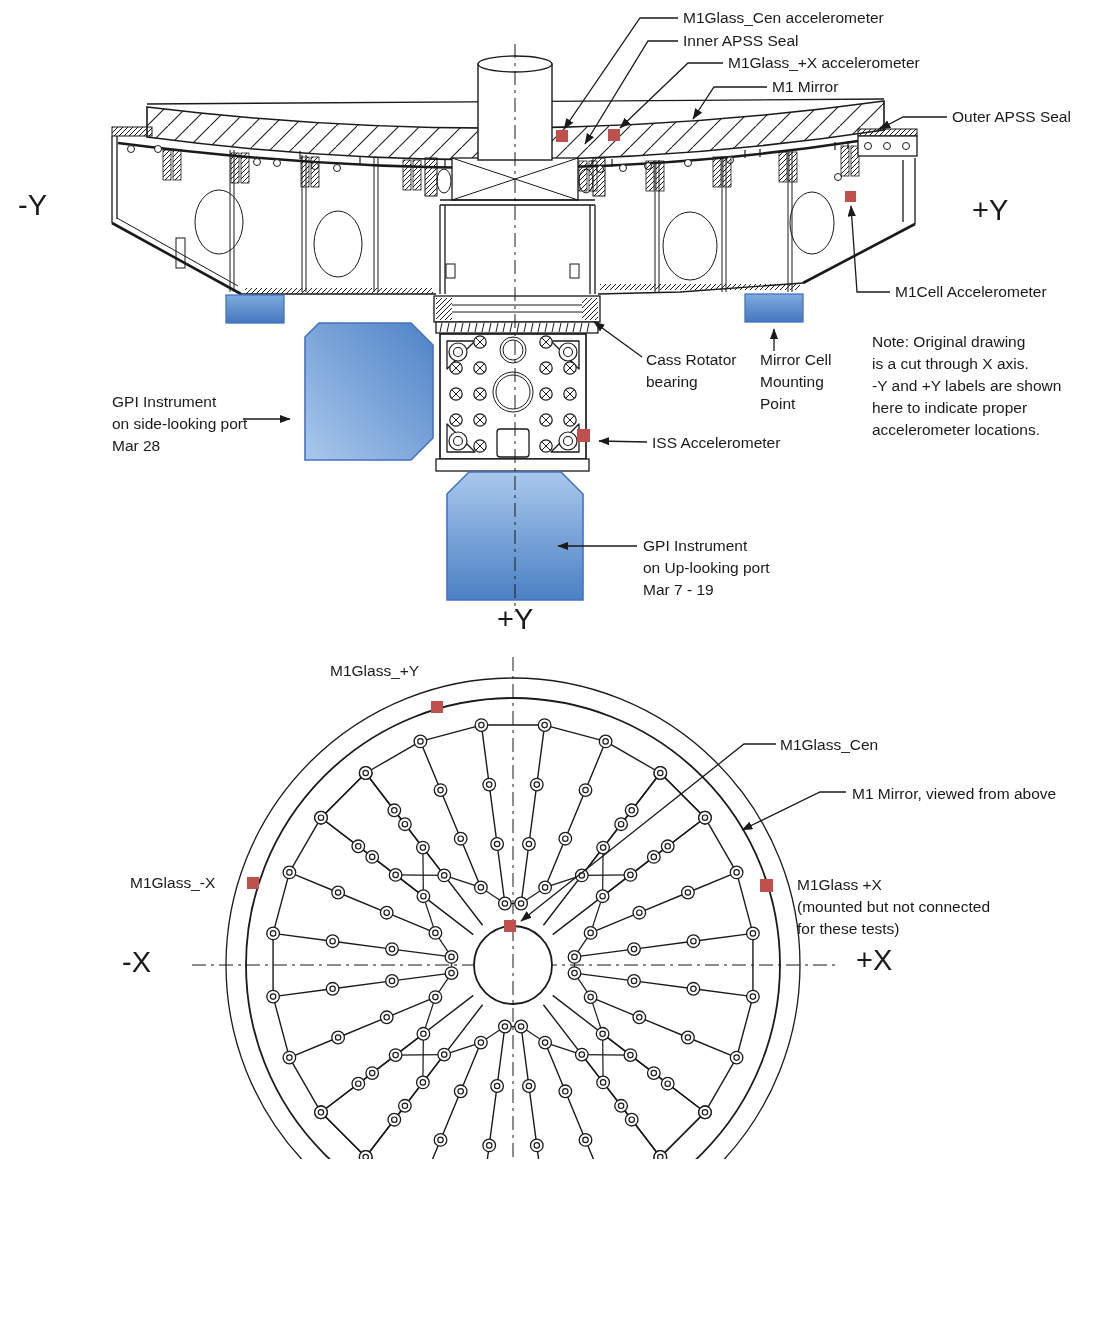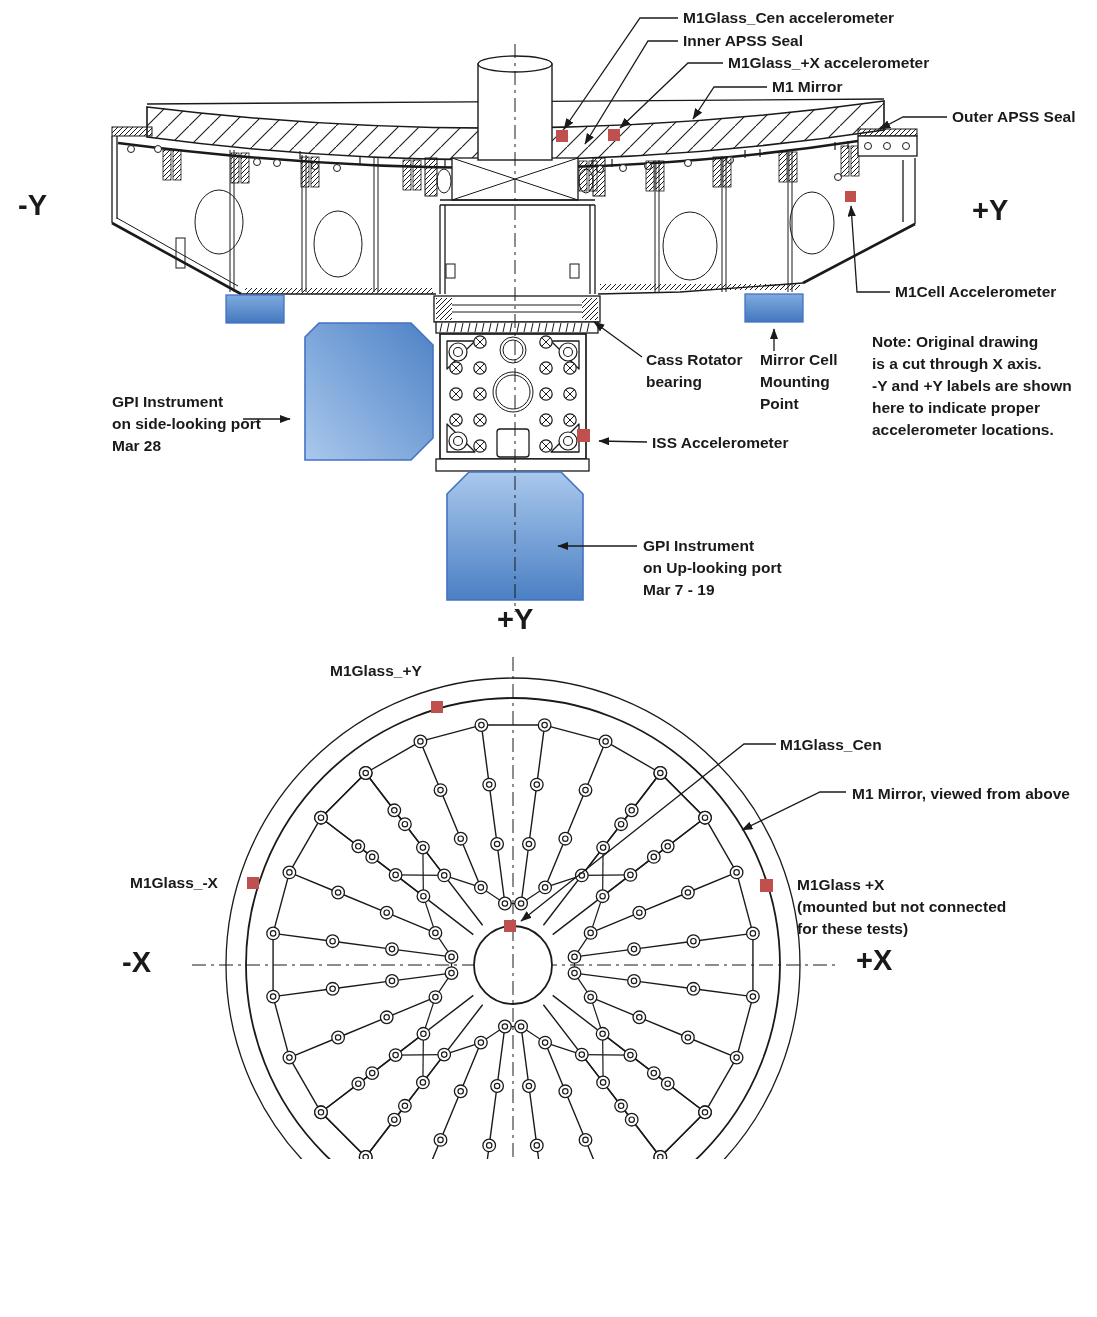--- a/index.html
+++ b/index.html
@@ -1,17 +1,17 @@
 <!DOCTYPE html>
 <html><head>
 <meta charset="utf-8">
 <style>
   html,body{margin:0;padding:0;background:#fff;}
   .page{position:relative;width:1097px;height:1159px;background:#fff;overflow:hidden;
-        font-family:"Liberation Sans",sans-serif;font-weight:bold;}
+        font-family:"Liberation Sans",sans-serif;}
   svg{position:absolute;left:0;top:0;}
   text{fill:#1a1a1a;font-family:"Liberation Sans",sans-serif;font-size:15.5px;}
   text.big{font-size:29px;}
   .ln{stroke:#1a1a1a;stroke-width:1.3;fill:none;}
   .ln2{stroke:#1a1a1a;stroke-width:2.6;fill:none;}
   .thin{stroke:#1a1a1a;stroke-width:1;fill:none;}
   .wh{fill:#ffffff;stroke:#1a1a1a;stroke-width:1.3;}
   .dashdot{stroke:#1a1a1a;stroke-width:1;fill:none;stroke-dasharray:14 5 3 5;}
   .leader{stroke:#1a1a1a;stroke-width:1.3;fill:none;}
 </style>

